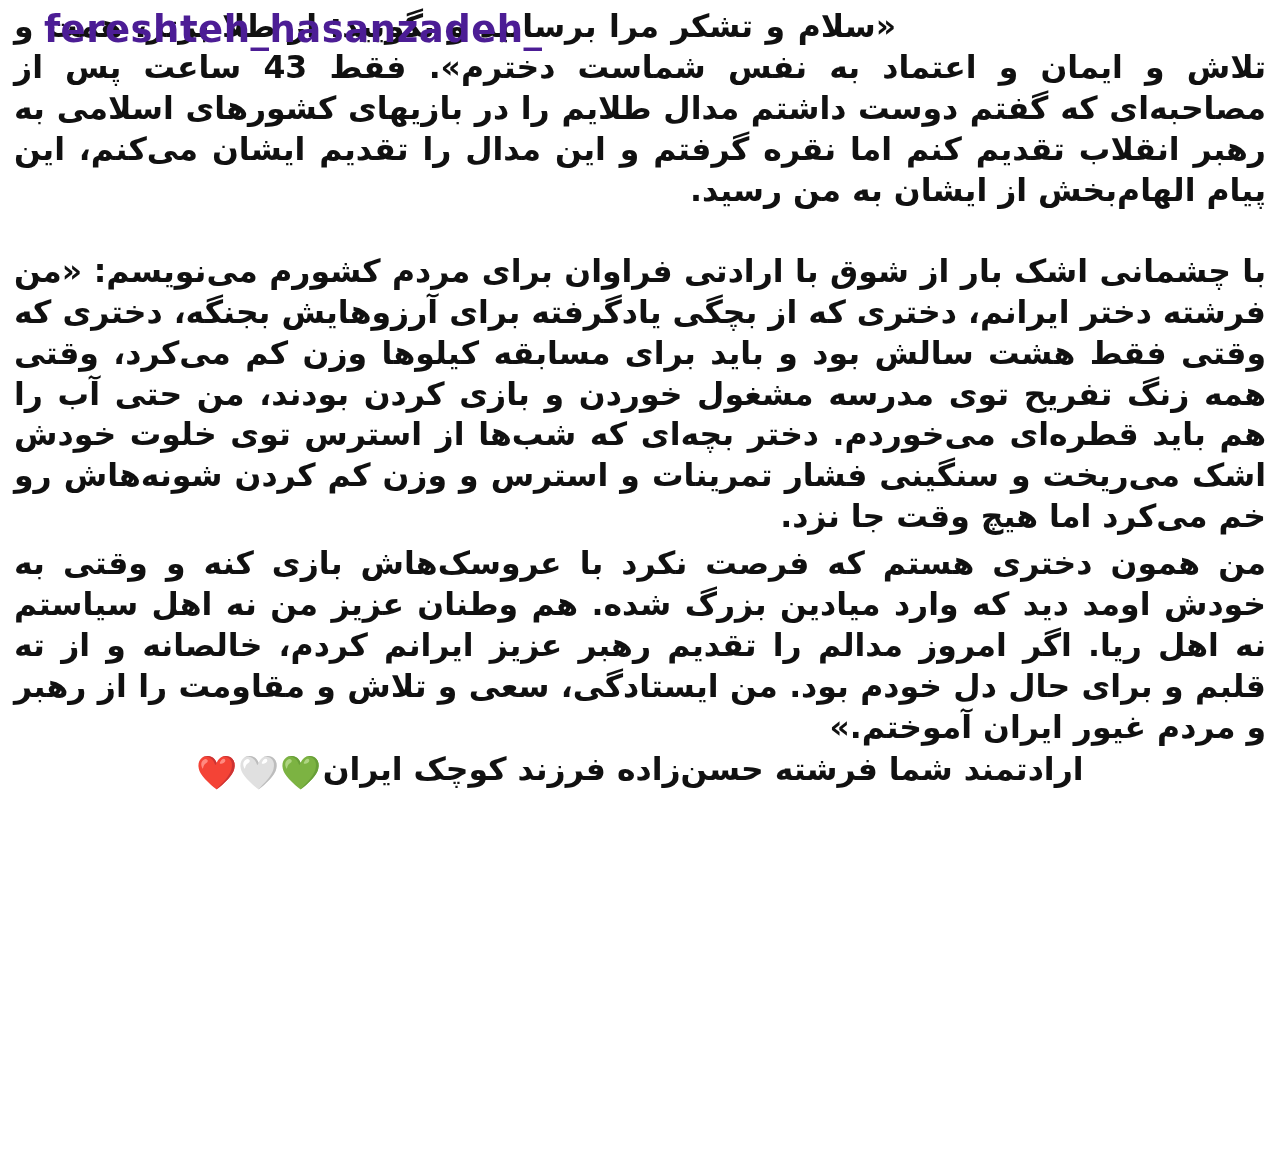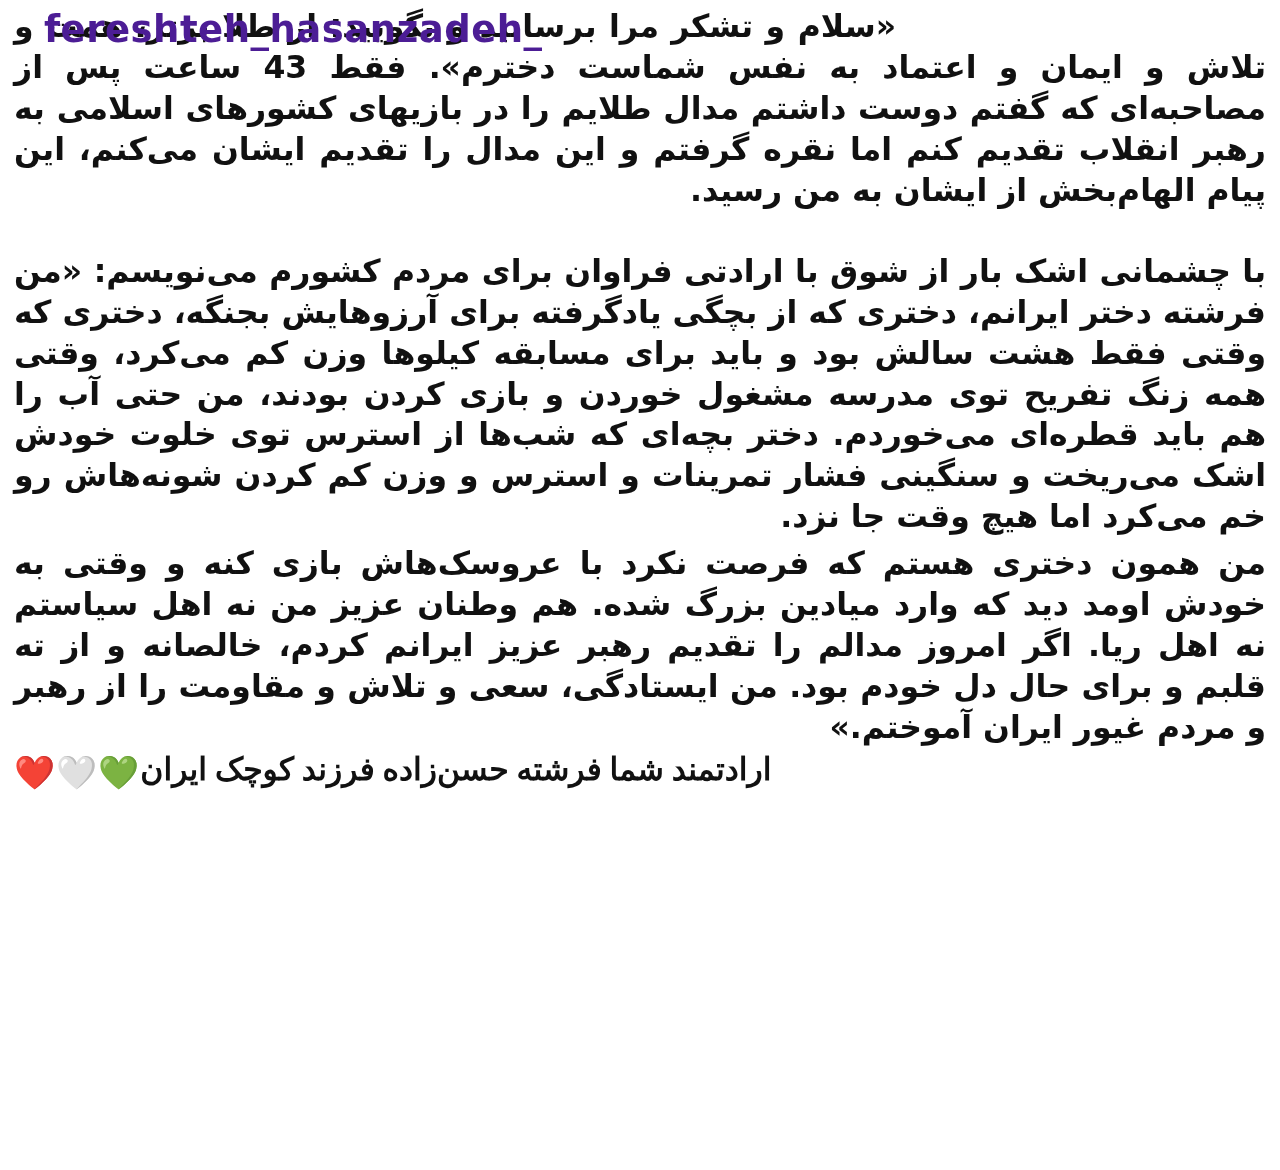--- a/index.html
+++ b/index.html
@@ -55,27 +55,26 @@
   }
   .para.first .lead-space {
     display: inline-block;
     width: 370px;
   }
   .gap-small { height: 34px; }
   .gap-tiny  { height: 6px; }
   .flagline {
     margin-top: 2px;
     direction: rtl;
-    text-align: left;
+    text-align: center;
     font-weight: bold;
     font-size: 31.5px;
     line-height: 1.25;
     white-space: nowrap;
     overflow: hidden;
-    font-family: Liberation Serif, serif;
   }
   .hearts {
     display: inline-block;
     letter-spacing: 1px;
     font-size: 33px;
     vertical-align: -4px;
   }
   .heart-red { color: #e8392a; }
   .heart-white { color: #dcdcdc; }
   .heart-green { color: #17b24a; }

